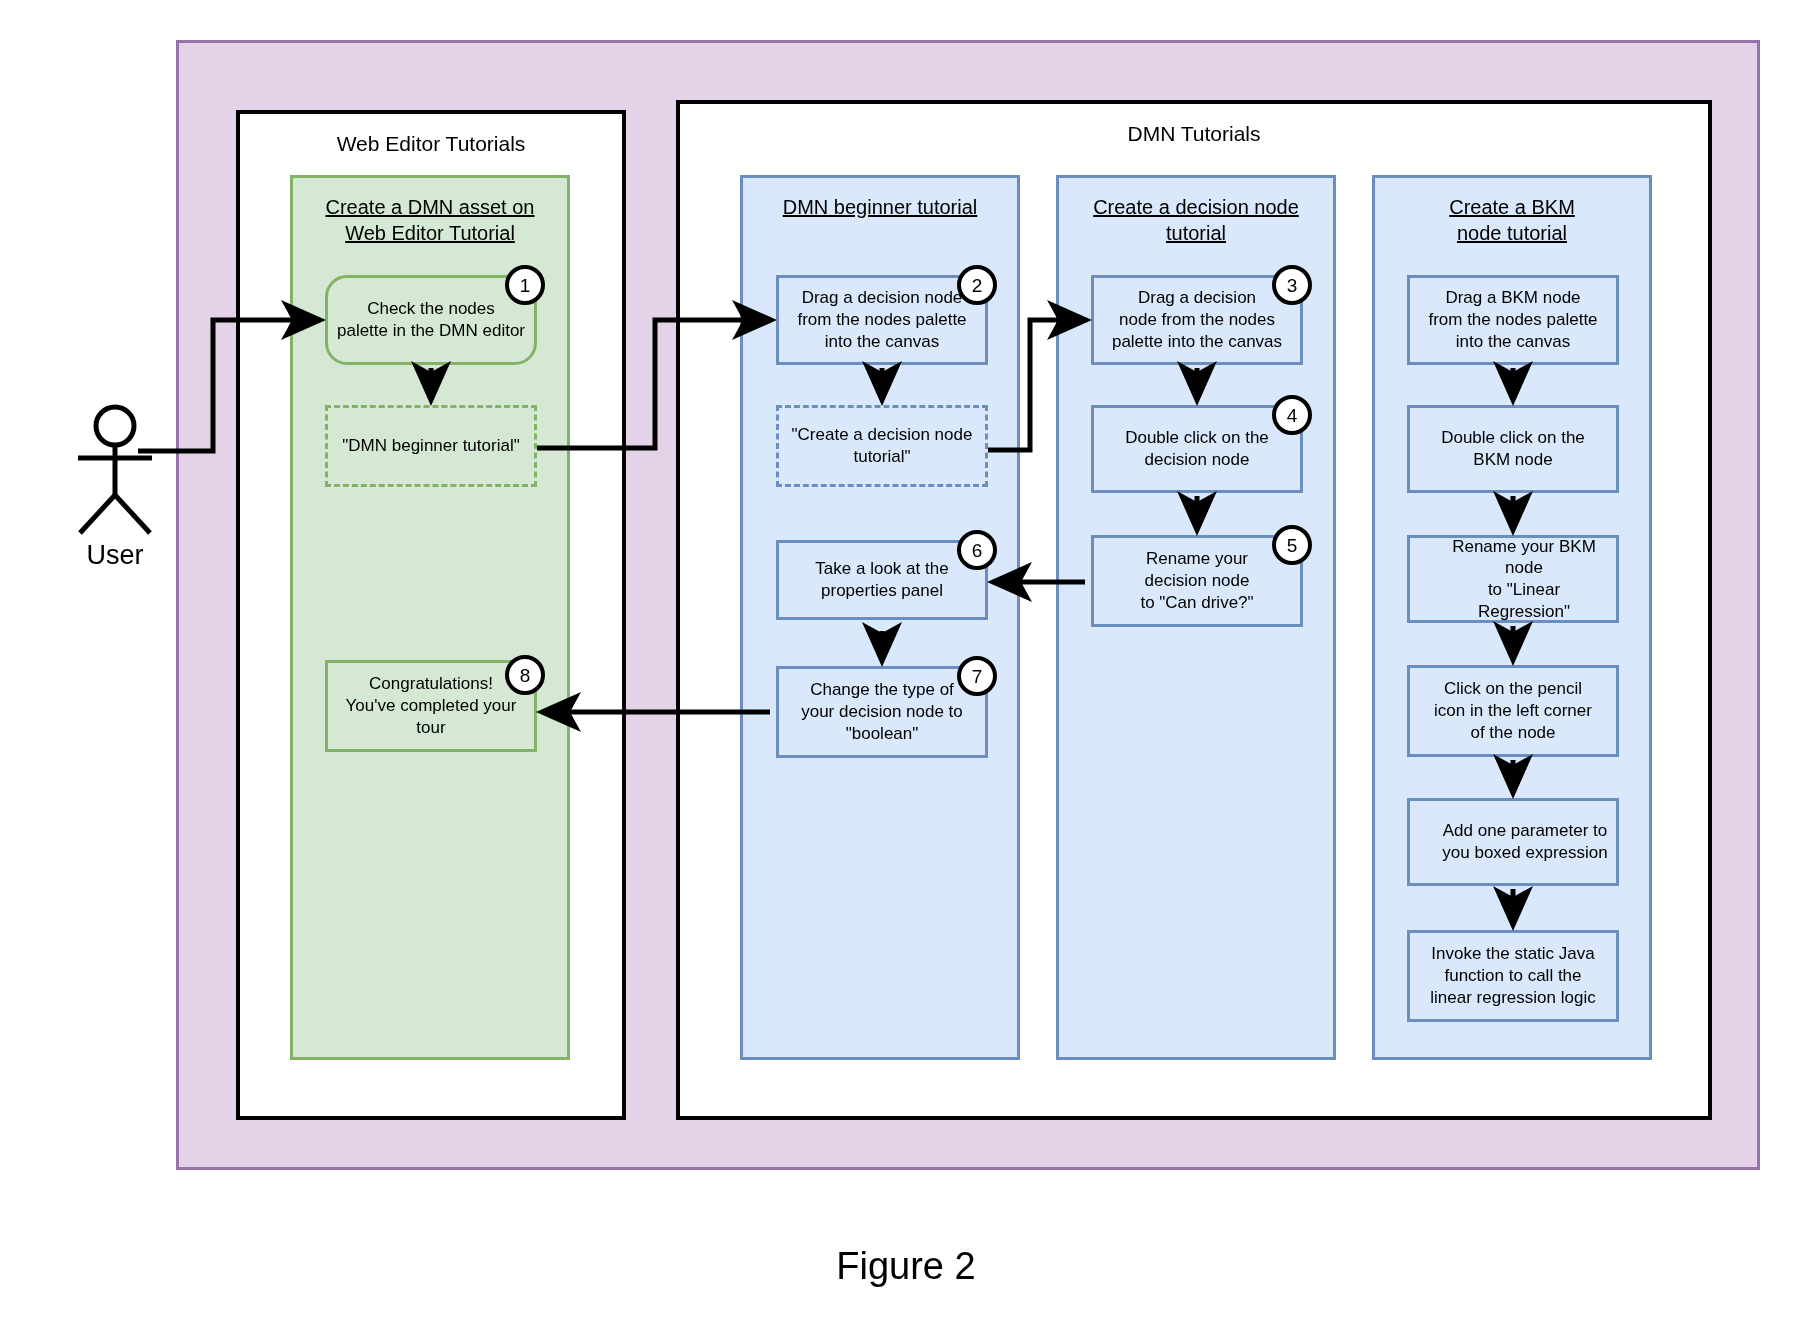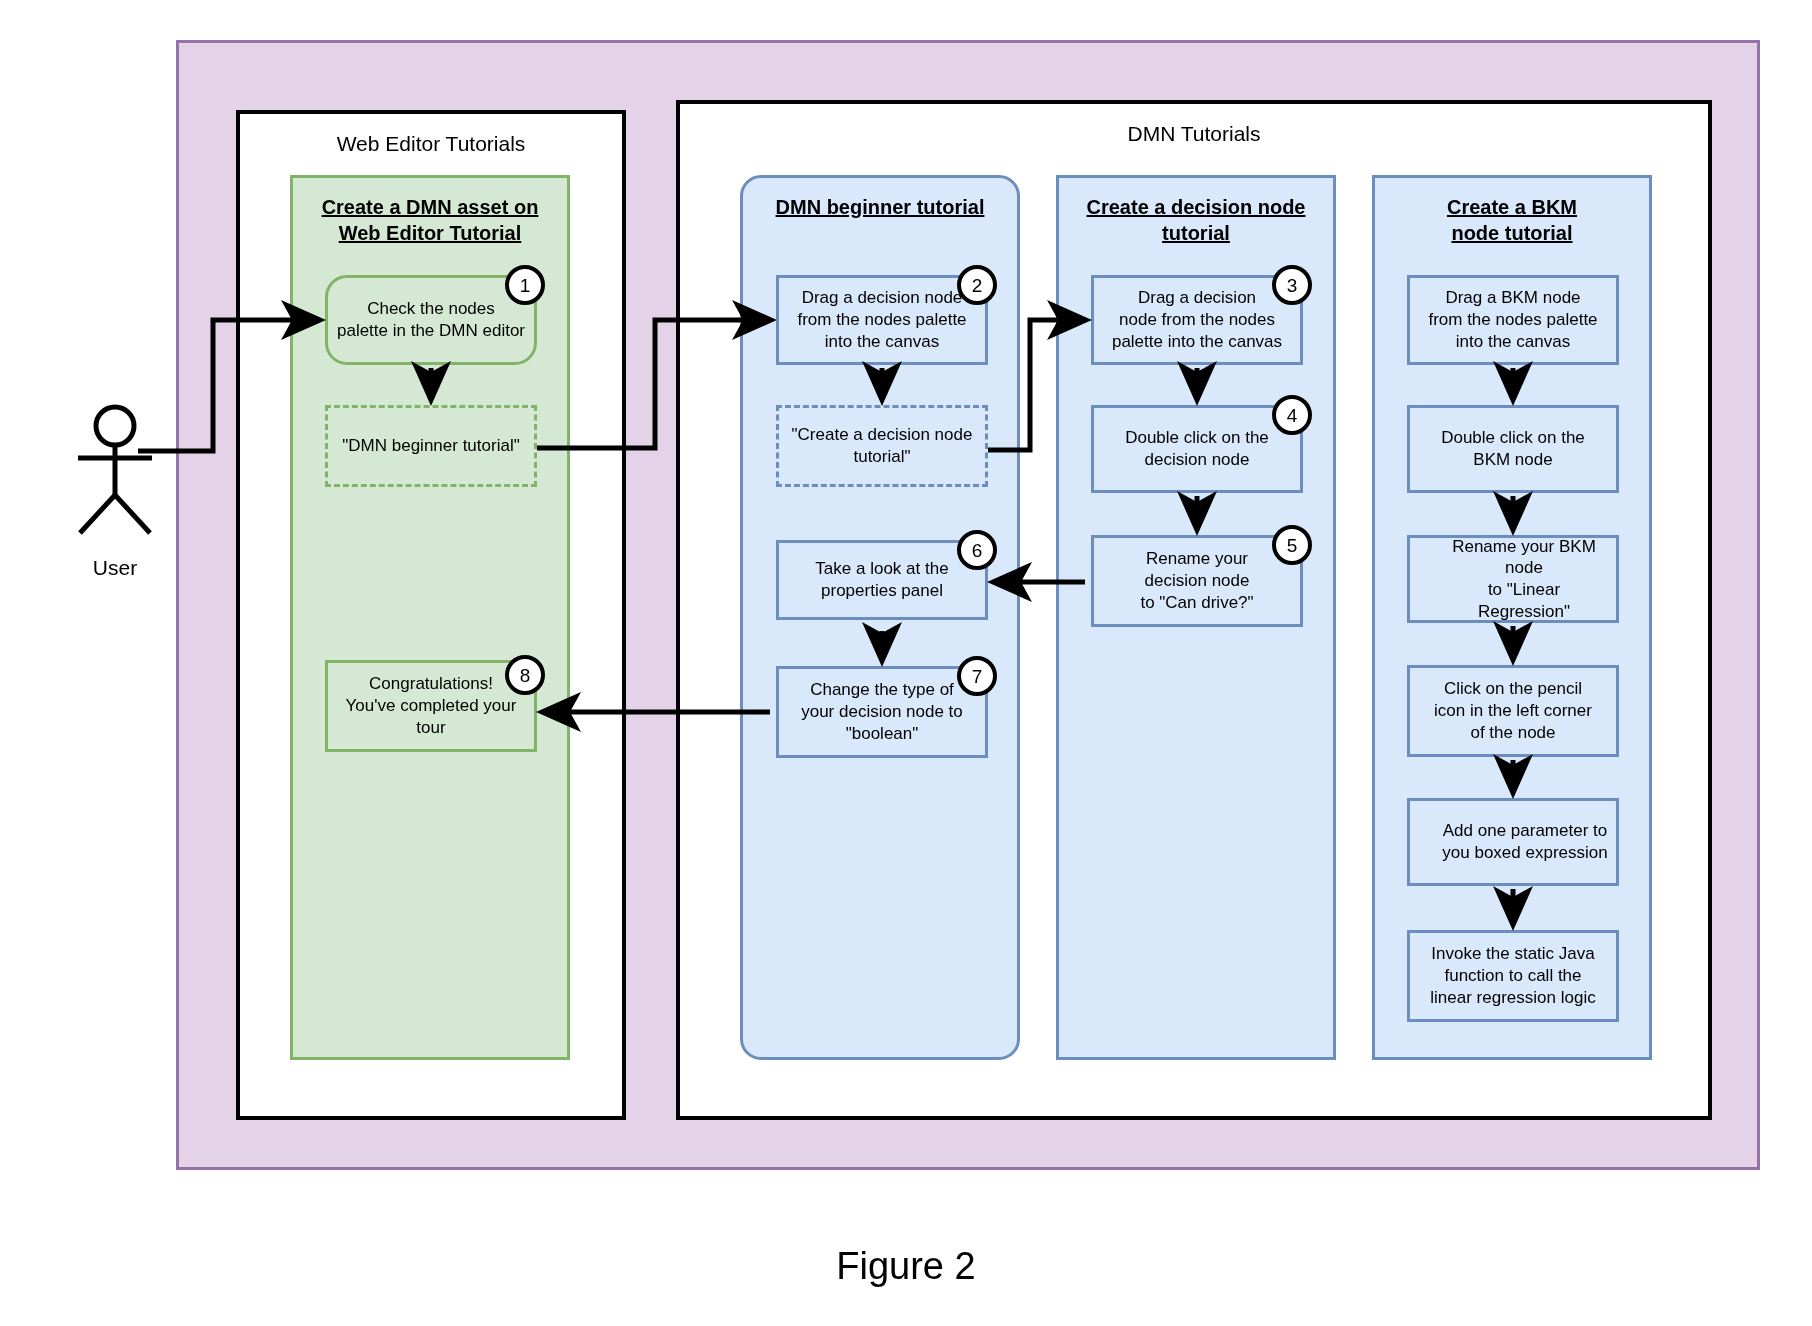--- a/index.html
+++ b/index.html
@@ -57,21 +57,21 @@
     box-sizing:border-box;
   }
   .lane.green{ background:#d5e8d4; border:3px solid #82b366; }
   .lane.blue { background:#dae8fc; border:3px solid #6c8ebf; }
 
   .lane-title{
     position:absolute;
     left:8px; right:8px; top:16px;
     text-align:center;
     font-size:20px;
-    font-weight:bold;
+    font-weight:normal;
     text-decoration:underline;
     line-height:1.32;
   }
 
   
   .step{
     position:absolute;
     box-sizing:border-box;
     display:flex;
     align-items:center;
@@ -101,22 +101,21 @@
     line-height:1;
     z-index:6;
   }
 
   
   .actor{ position:absolute; left:50px; top:400px; width:130px; height:170px; }
   .actor-label{
     position:absolute;
     left:0; right:0; top:140px;
     text-align:center;
-    font-size:21px;
-    margin-top:16px;
+    font-size:27px;
   }
 
   
   .wires{ position:absolute; left:0; top:0; width:1812px; height:1326px; }
 
   
   .caption{
     position:absolute;
     left:0; right:0; top:1245px;
     text-align:center;
@@ -165,21 +164,21 @@
 
   <div class="step dashed-green" style="left:325px; top:405px; width:212px; height:82px;">
     <span>"DMN beginner tutorial"</span>
   </div>
 
   <div class="step green" style="left:325px; top:660px; width:212px; height:92px;">
     <span>Congratulations!<br>You've completed your<br>tour</span>
   </div>
   <div class="badge" style="left:505px; top:655px;">8</div>
 
-  <div class="lane blue" style="left:740px; top:175px; width:280px; height:885px;border-radius:21px;">
+  <div class="lane blue" style="left:740px; top:175px; width:280px; height:885px;">
     <div class="lane-title">DMN beginner tutorial</div>
   </div>
 
   <div class="step blue" style="left:776px; top:275px; width:212px; height:90px;">
     <span>Drag a decision node<br>from the nodes palette<br>into the canvas</span>
   </div>
   <div class="badge" style="left:957px; top:265px;">2</div>
 
   <div class="step dashed-blue" style="left:776px; top:405px; width:212px; height:82px;">
     <span>"Create a decision node<br>tutorial"</span>

